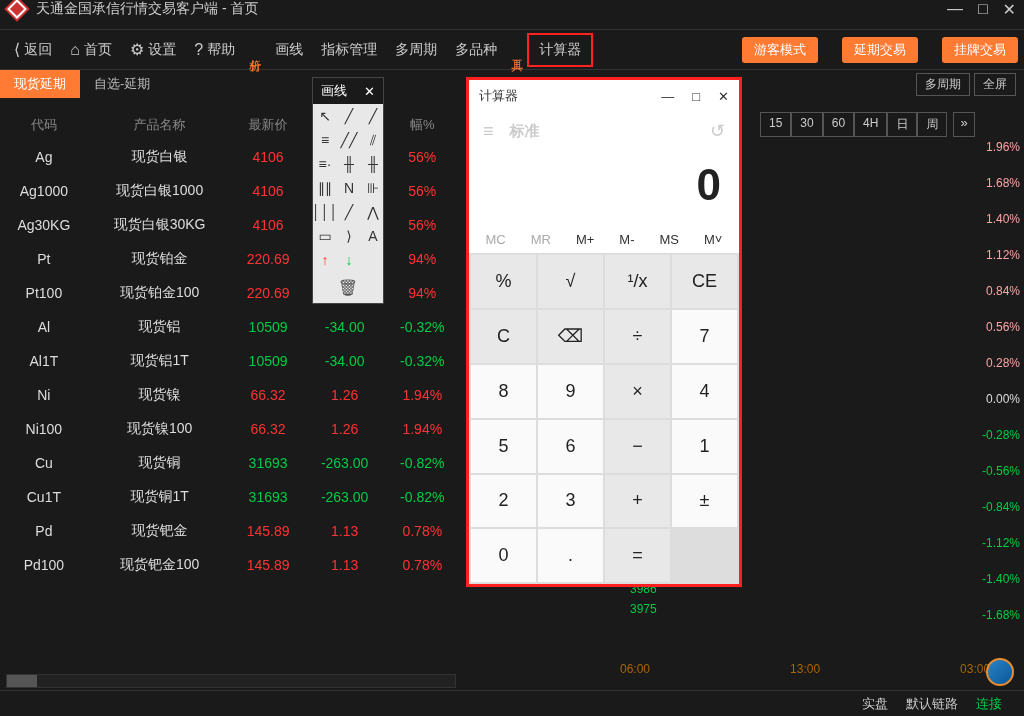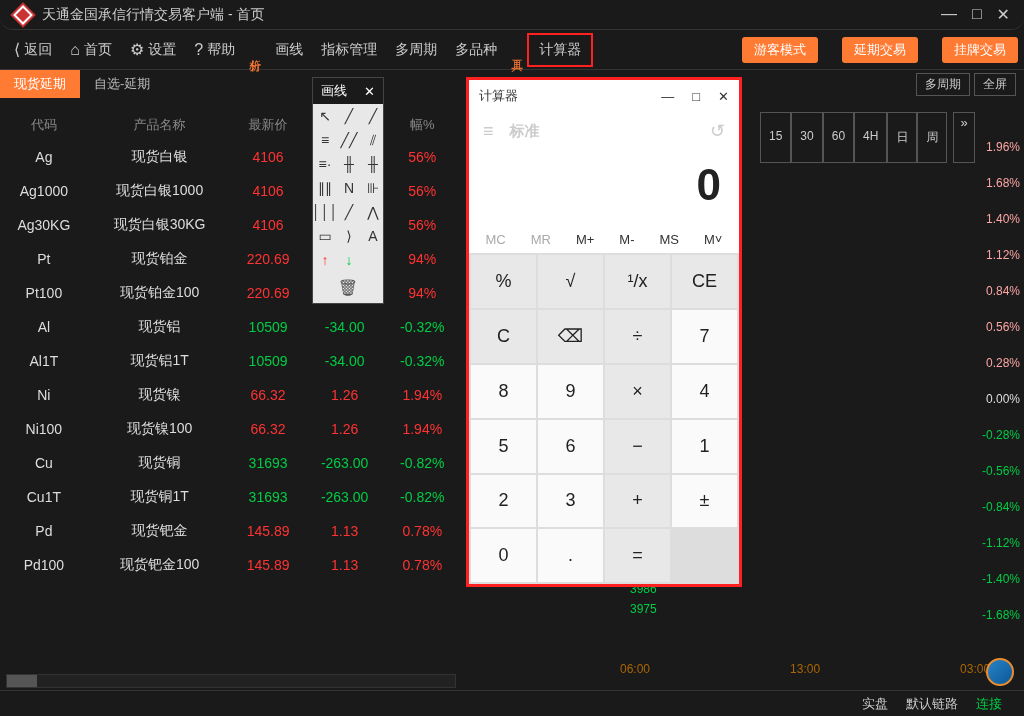--- a/index.html
+++ b/index.html
@@ -1,19 +1,19 @@
 <!DOCTYPE html>
 <html><head>
 <meta charset="utf-8">
 <style>
 * { margin: 0; padding: 0; box-sizing: border-box; font-family: "Microsoft YaHei", sans-serif; }
 body { width: 1024px; height: 716px; background: #1a1a1a; color: #ccc; overflow: hidden; position: relative; font-size: 13px; }
 
 
-.titlebar { height: 30px; background: #1a1a1a; display: flex; align-items: center; padding: 0 14px; border-bottom: 1px solid #333; border-radius: 13px; }
+.titlebar { height: 30px; background: #1a1a1a; display: flex; align-items: flex-start; padding: 0 8px; border-bottom: 1px solid #333; }
 .titlebar .logo { width: 18px; height: 18px; background: #cc3333; margin-right: 10px; display: flex; align-items: center; justify-content: center; transform: rotate(45deg); }
 .titlebar .logo::after { content: ""; width: 10px; height: 10px; border: 2px solid #fff; }
 .titlebar .title { color: #ccc; font-size: 14px; }
 .titlebar .winctrl { margin-left: auto; display: flex; gap: 15px; color: #ccc; }
 .titlebar .winctrl span { cursor: pointer; font-size: 16px; }
 
 
 .toolbar { height: 40px; display: flex; align-items: center; padding: 0 6px; border-bottom: 1px solid #333; gap: 2px; }
 .tbtn { display: flex; align-items: center; gap: 4px; padding: 4px 8px; color: #ccc; cursor: pointer; font-size: 14px; }
 .tbtn .icon { font-size: 16px; }
@@ -25,21 +25,21 @@
 
 .subbar { height: 28px; display: flex; align-items: center; }
 .subtab { padding: 5px 14px; font-size: 13px; cursor: pointer; }
 .subtab.active { background: #ff7a33; color: #fff; }
 .subtab.inactive { color: #bbb; }
 .subbar .rbtns { margin-left: auto; display: flex; gap: 4px; padding-right: 8px; }
 .rbtn { border: 1px solid #555; padding: 2px 8px; font-size: 12px; cursor: pointer; }
 
 
 .timebar { position: absolute; top: 112px; left: 760px; display: flex; gap: 0; }
-.timebar .tb { border: 1px solid #555; padding: 16px 8px; font-size: 12px; cursor: pointer; background: #1a1a1a; }
+.timebar .tb { border: 1px solid #555; padding: 3px 8px; font-size: 12px; cursor: pointer; background: #1a1a1a; }
 .timebar .more { border: 1px solid #555; padding: 2px 6px; margin-left: 6px; cursor: pointer; }
 
 
 .tablewrap { position: absolute; top: 110px; left: 0; width: 460px; }
 table { width: 100%; border-collapse: collapse; }
 th { color: #888; font-weight: normal; text-align: center; padding: 6px 4px; font-size: 13px; }
 td { text-align: center; padding: 8px 4px; font-size: 14px; }
 td.name { color: #ddd; }
 td.code { color: #ddd; }
 .red { color: #ff3333; }

